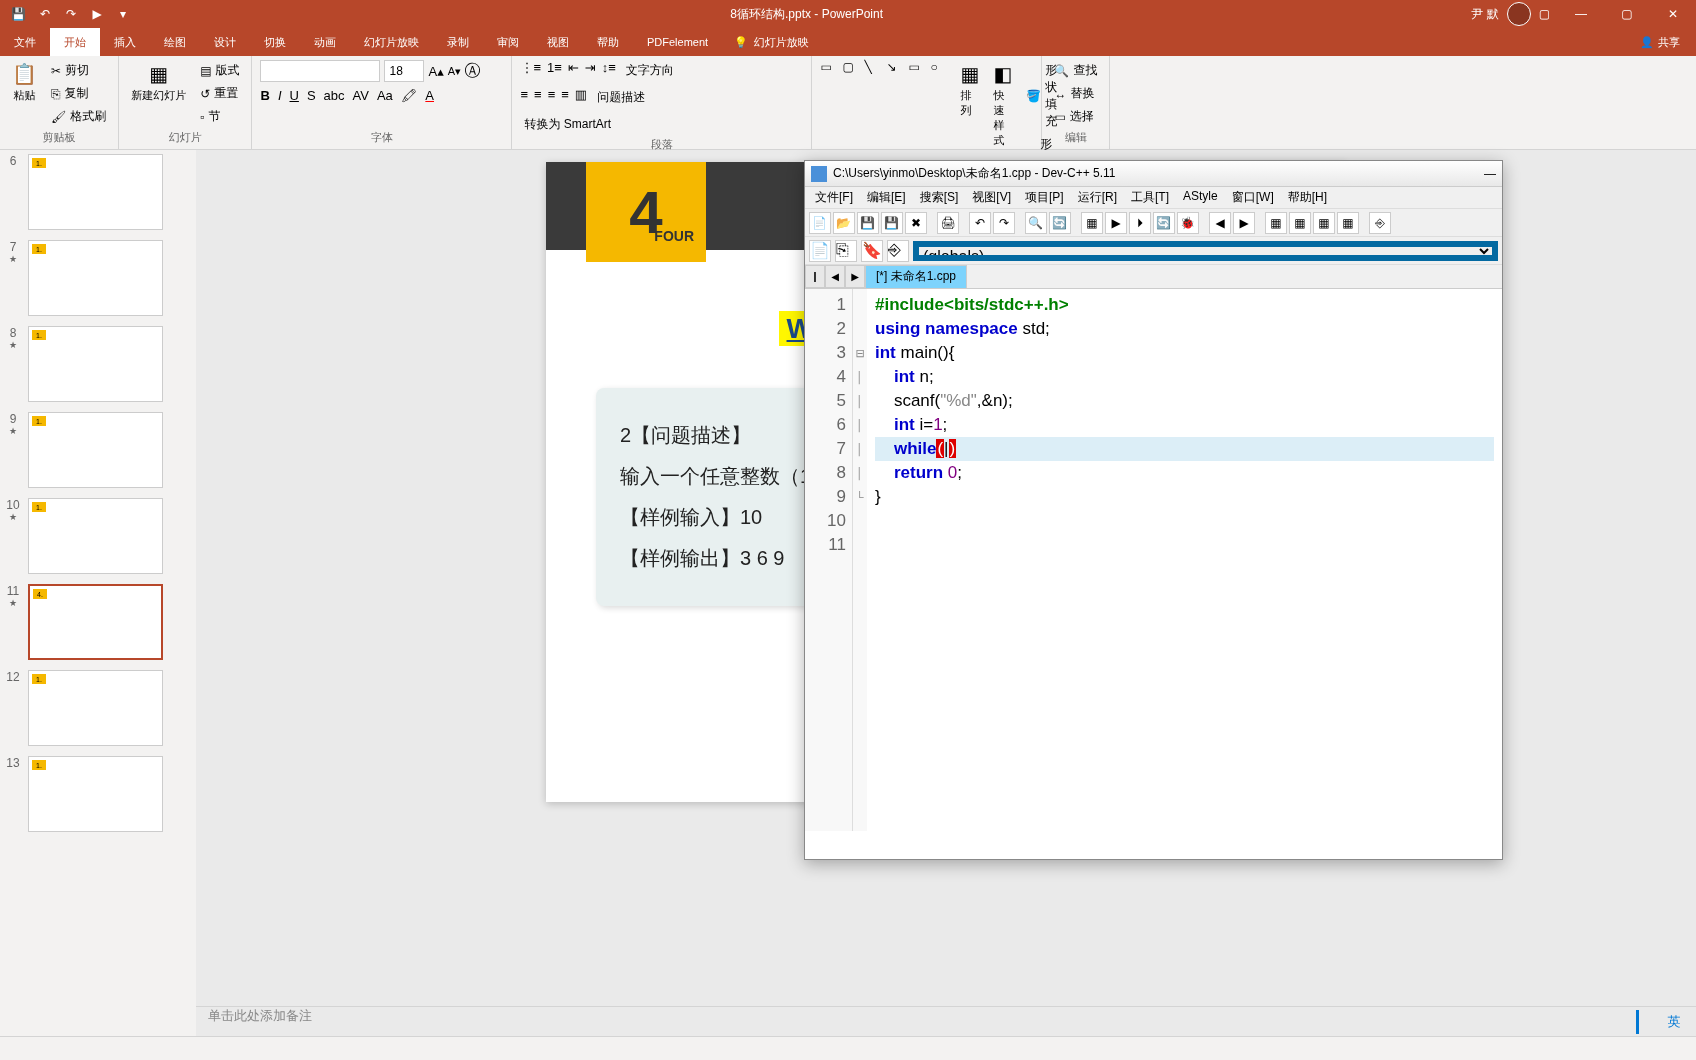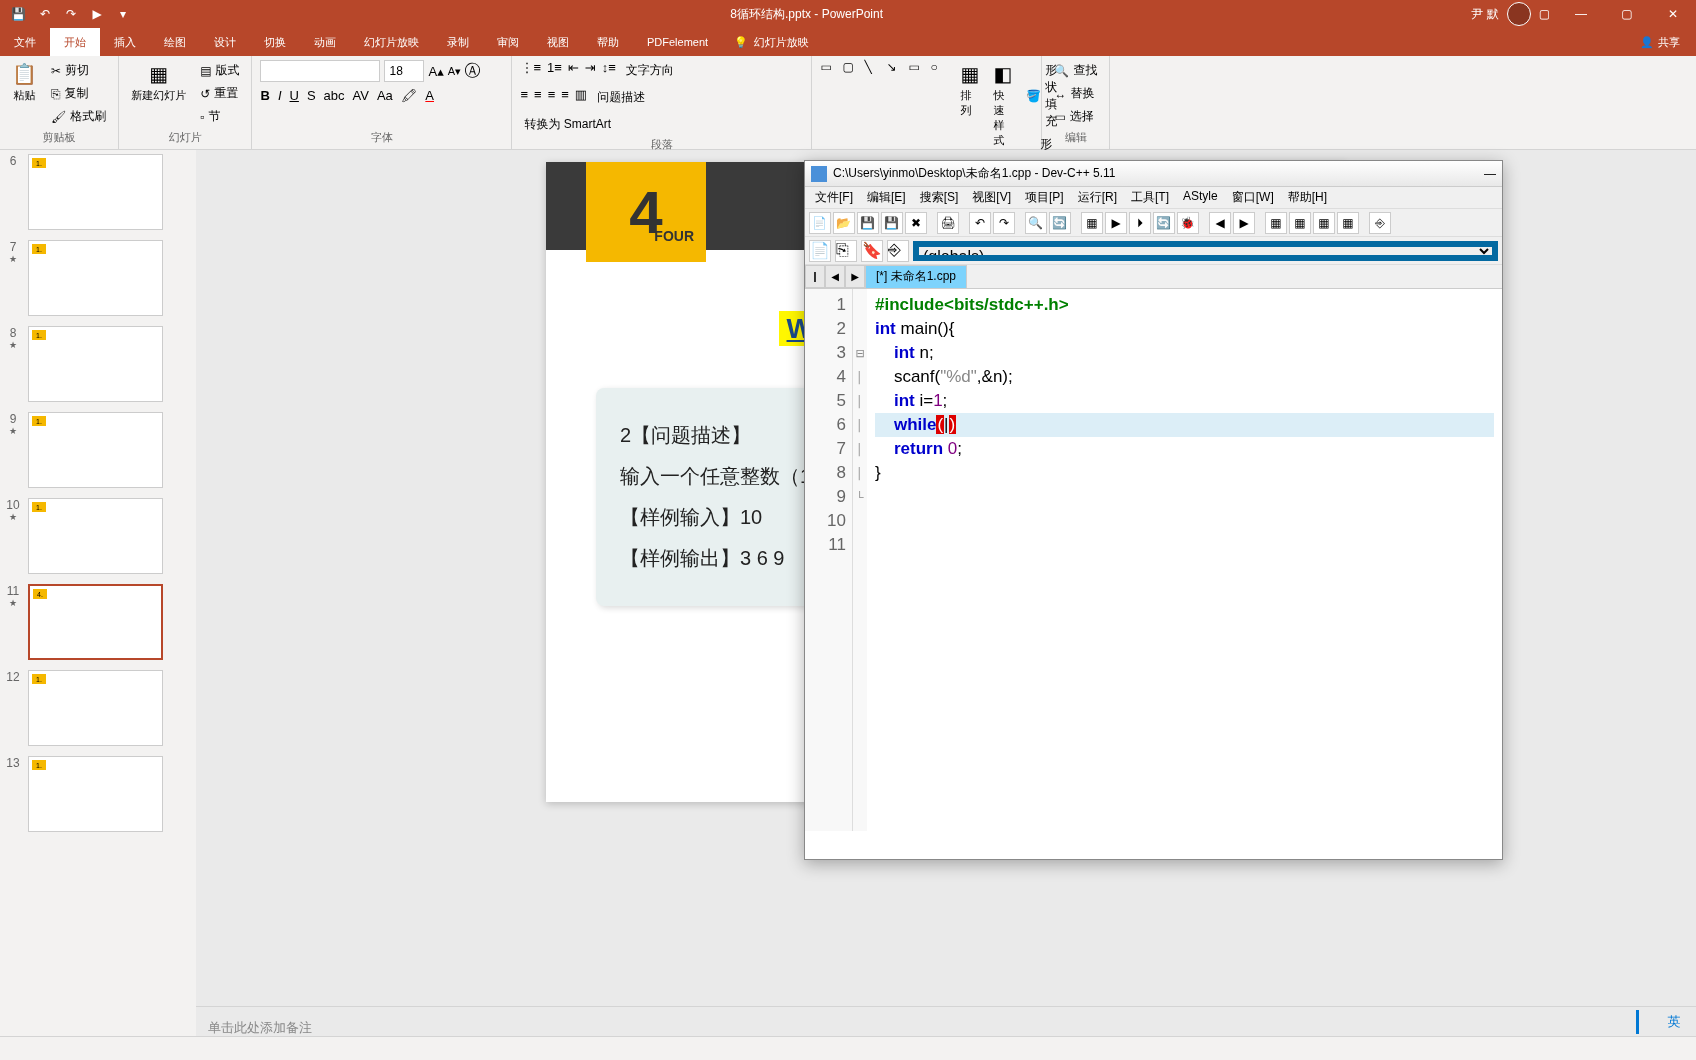--- a/index.html
+++ b/index.html
@@ -50,21 +50,21 @@
 .slide-main{width:800px;height:640px;background:#fff;position:relative;box-shadow:0 2px 8px rgba(0,0,0,0.2)}
 .slide-header{height:88px;background:#3a3a3a;position:relative;display:flex;align-items:center}
 .slide-badge{position:absolute;left:40px;top:0;width:120px;height:100px;background:#f5b800;display:flex;align-items:center;justify-content:center}
 .slide-badge .big{font-size:60px;font-weight:bold;color:#333}
 .slide-badge .small{font-size:14px;color:#333;font-weight:bold;position:absolute;bottom:18px;right:12px}
 .slide-header .htext{color:#fff;font-size:36px;margin-left:auto;margin-right:20px}
 .slide-title{text-align:center;margin-top:60px}
 .slide-title span{background:#fff700;color:#1a4a8a;font-size:28px;font-weight:bold;text-decoration:underline;padding:2px 8px}
 .slide-body{margin:40px 50px;background:#e8f0f0;border-radius:8px;padding:20px 24px;box-shadow:2px 2px 6px rgba(0,0,0,0.15)}
 .slide-body p{font-size:20px;margin:14px 0;color:#222}
-.notes{height:30px;border-top:1px solid #d4d4d4;padding:12px 12px;font-size:13px;color:#888}
+.notes{height:30px;border-top:1px solid #d4d4d4;padding:0 12px;font-size:13px;color:#888}
 
 
 .devcpp{position:absolute;left:804px;top:160px;width:699px;height:700px;background:#fff;border:1px solid #888;box-shadow:0 4px 16px rgba(0,0,0,0.3);z-index:100}
 .dc-title{height:26px;background:linear-gradient(#fff,#e8e8e8);display:flex;align-items:center;padding:0 6px;font-size:12px;border-bottom:1px solid #ccc}
 .dc-title .logo{width:16px;height:16px;background:#4a90d9;margin-right:6px}
 .dc-title .spacer{flex:1}
 .dc-menu{height:22px;background:#f0f0f0;display:flex;gap:2px;padding:0 4px;font-size:12px;border-bottom:1px solid #ddd}
 .dc-menu span{padding:2px 6px;cursor:pointer}
 .dc-toolbar{height:28px;background:#f0f0f0;display:flex;gap:2px;padding:2px 4px;border-bottom:1px solid #ddd;align-items:center}
 .dc-toolbar .tbtn{width:22px;height:22px;border:1px solid #ccc;background:#fff;cursor:pointer;display:flex;align-items:center;justify-content:center;font-size:12px}
@@ -491,20 +491,21 @@
         <div>⊟</div>
         <div>│</div>
         <div>│</div>
         <div>│</div>
         <div>│</div>
         <div>│</div>
         <div>└</div>
     </div>
     <div class="dc-code">
       <div class="line"><span class="pp">#include&lt;bits/stdc++.h&gt;</span></div>
+      <div class="line"><span class="kw">using</span> <span class="kw">namespace</span> <span>std;</span></div>
       <div class="line"><span class="kw">int</span> <span>main(){</span></div>
       <div class="line">    <span class="kw">int</span> <span>n;</span></div>
       <div class="line">    <span>scanf(</span><span class="str">"%d"</span><span>,&amp;n);</span></div>
       <div class="line">    <span class="kw">int</span> <span>i=</span><span class="num">1</span><span>;</span></div>
       <div class="line hl">    <span class="kw">while</span><span class="paren-hl">(</span>|<span class="paren-hl">)</span></div>
       <div class="line">    <span class="kw">return</span> <span class="num">0</span><span>;</span></div>
       <div class="line"><span>}</span></div>
     </div>
   </div>
 </div>

